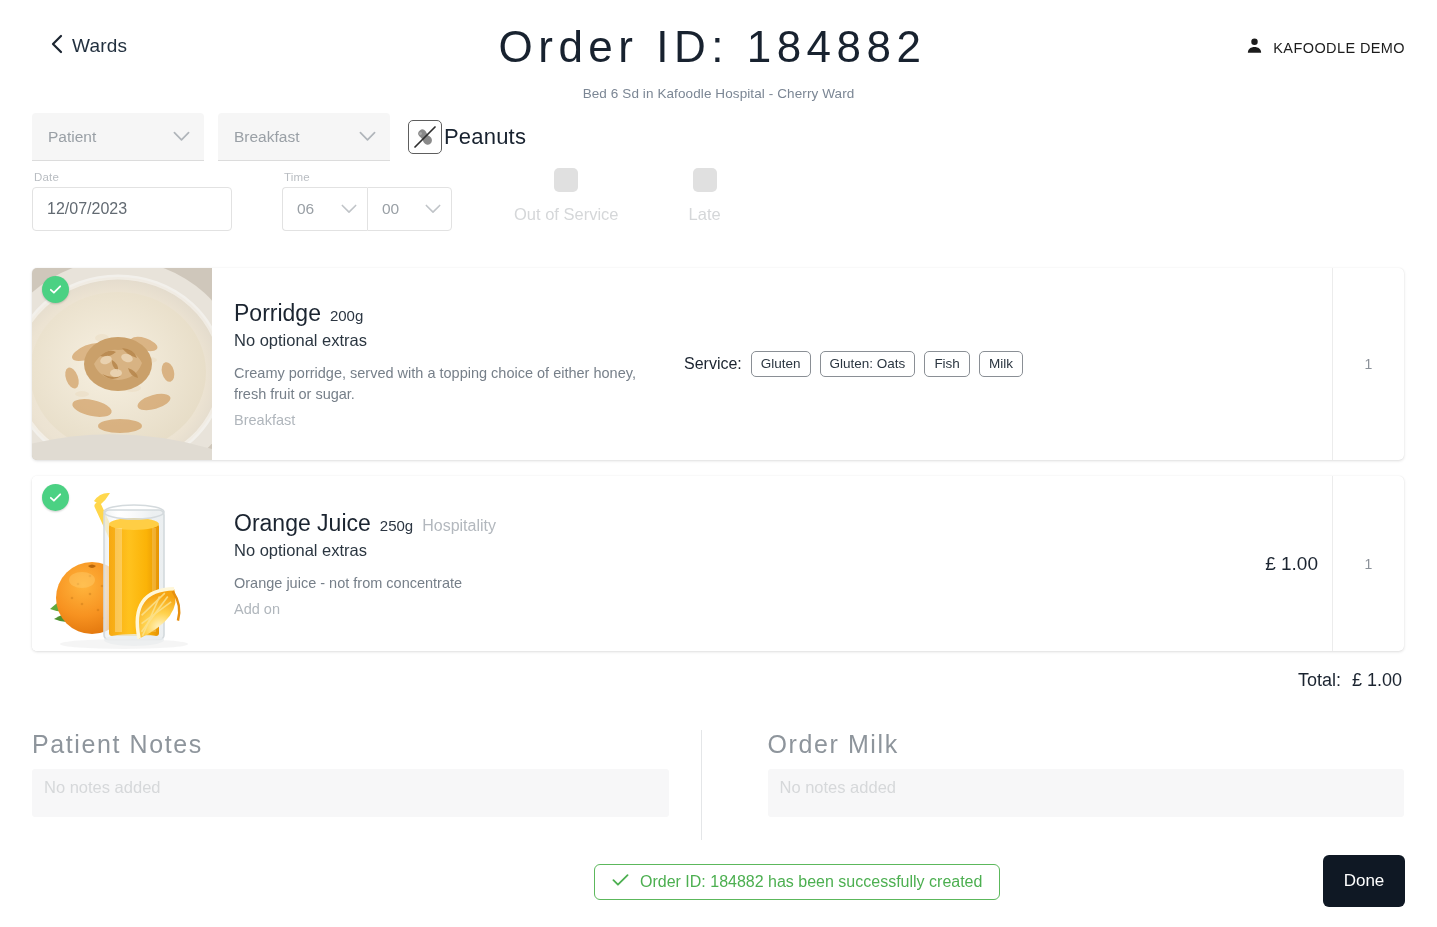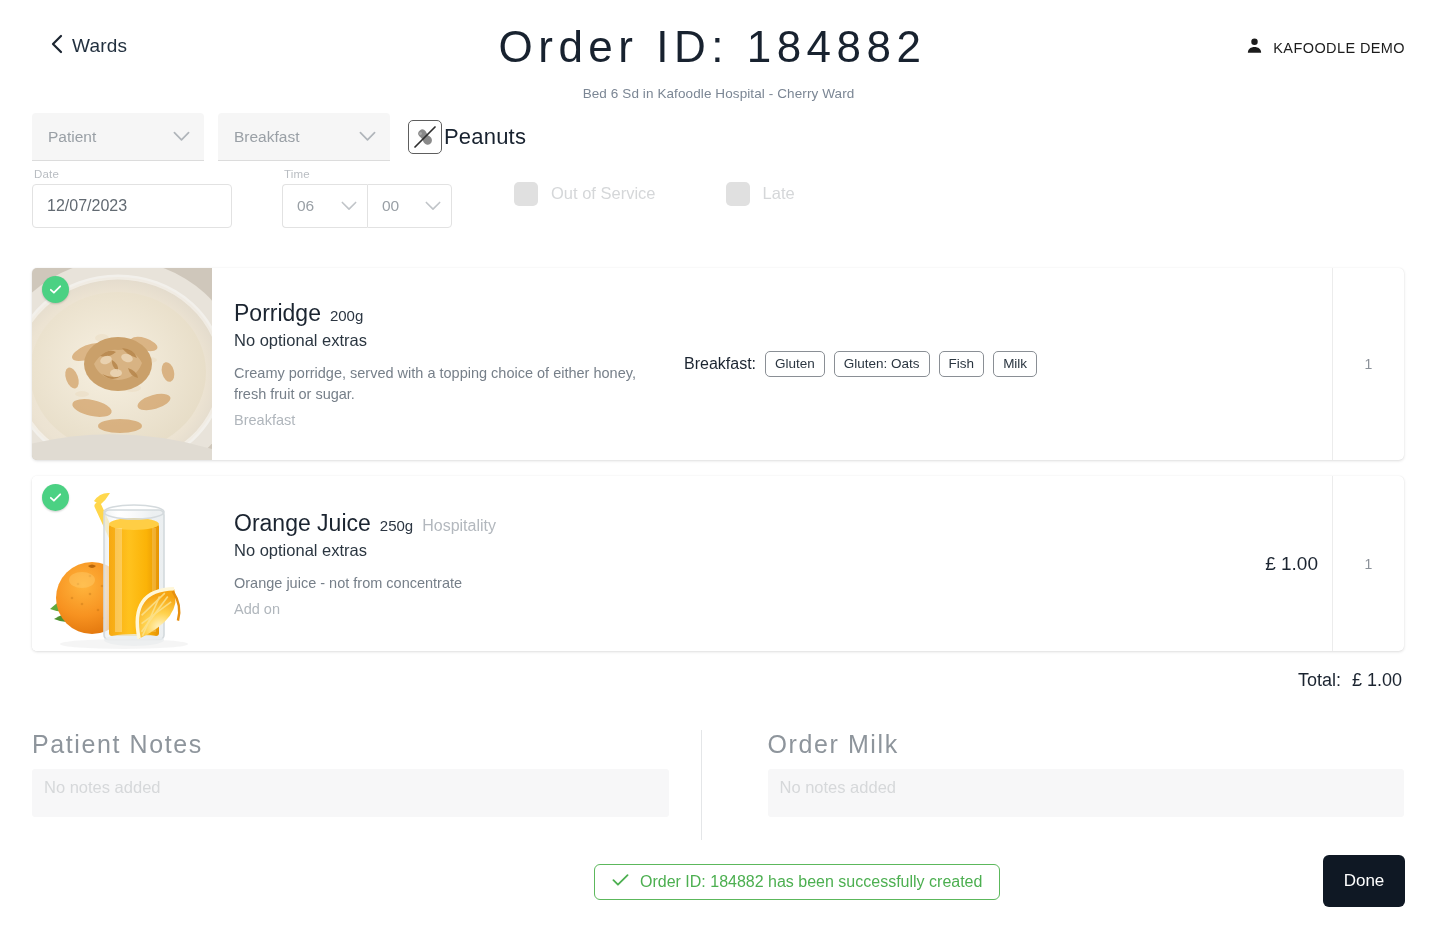--- a/index.html
+++ b/index.html
@@ -88,21 +88,21 @@
     border: 1px solid #e2e2e2;
     background: #fff;
     display: flex; align-items: center; padding: 0 10px 0 14px;
     cursor: pointer;
   }
   .time-box:first-child { border-radius: 4px 0 0 4px; border-right: none; }
   .time-box:last-child  { border-radius: 0 4px 4px 0; }
   .time-box .val { flex: 1; font-size: 15.5px; color: #9aa0a6; }
 
   .checks { display: flex; align-items: center; margin-left: 62px; gap: 70px; padding-bottom: 9px; }
-  .check { display: flex; align-items: center; gap: 13px; cursor: default; }
+  .check { display: flex; align-items: center; gap: 13px; cursor: default; flex-direction: column; }
   .check-box { width: 24px; height: 24px; border-radius: 5px; background: #e0e0e0; }
   .check-label { font-size: 16.5px; color: #d5d7d9; }
 
   
   .items { position: absolute; left: 32px; top: 268px; width: 1372px; }
   .card {
     position: relative;
     display: flex;
     background: #ffffff;
     border-radius: 5px;
@@ -374,21 +374,21 @@
           <div class="name-line">
             <span class="item-name">Porridge</span>
             <span class="item-weight">200g</span>
             <span class="item-tagword"></span>
           </div>
           <div class="item-extras">No optional extras</div>
           <div class="item-desc">Creamy porridge, served with a topping choice of either honey, fresh fruit or sugar.</div>
           <div class="item-course">Breakfast</div>
         </div>
         <div class="contains">
-          <span class="contains-label">Breakfast:</span>
+          <span class="contains-label">Service:</span>
           <span class="tag">Gluten</span>
           <span class="tag">Gluten: Oats</span>
           <span class="tag">Fish</span>
           <span class="tag">Milk</span>
         </div>
         <div class="price-cell"></div>
       </div>
       <div class="qty-cell">1</div>
     </div>
 

